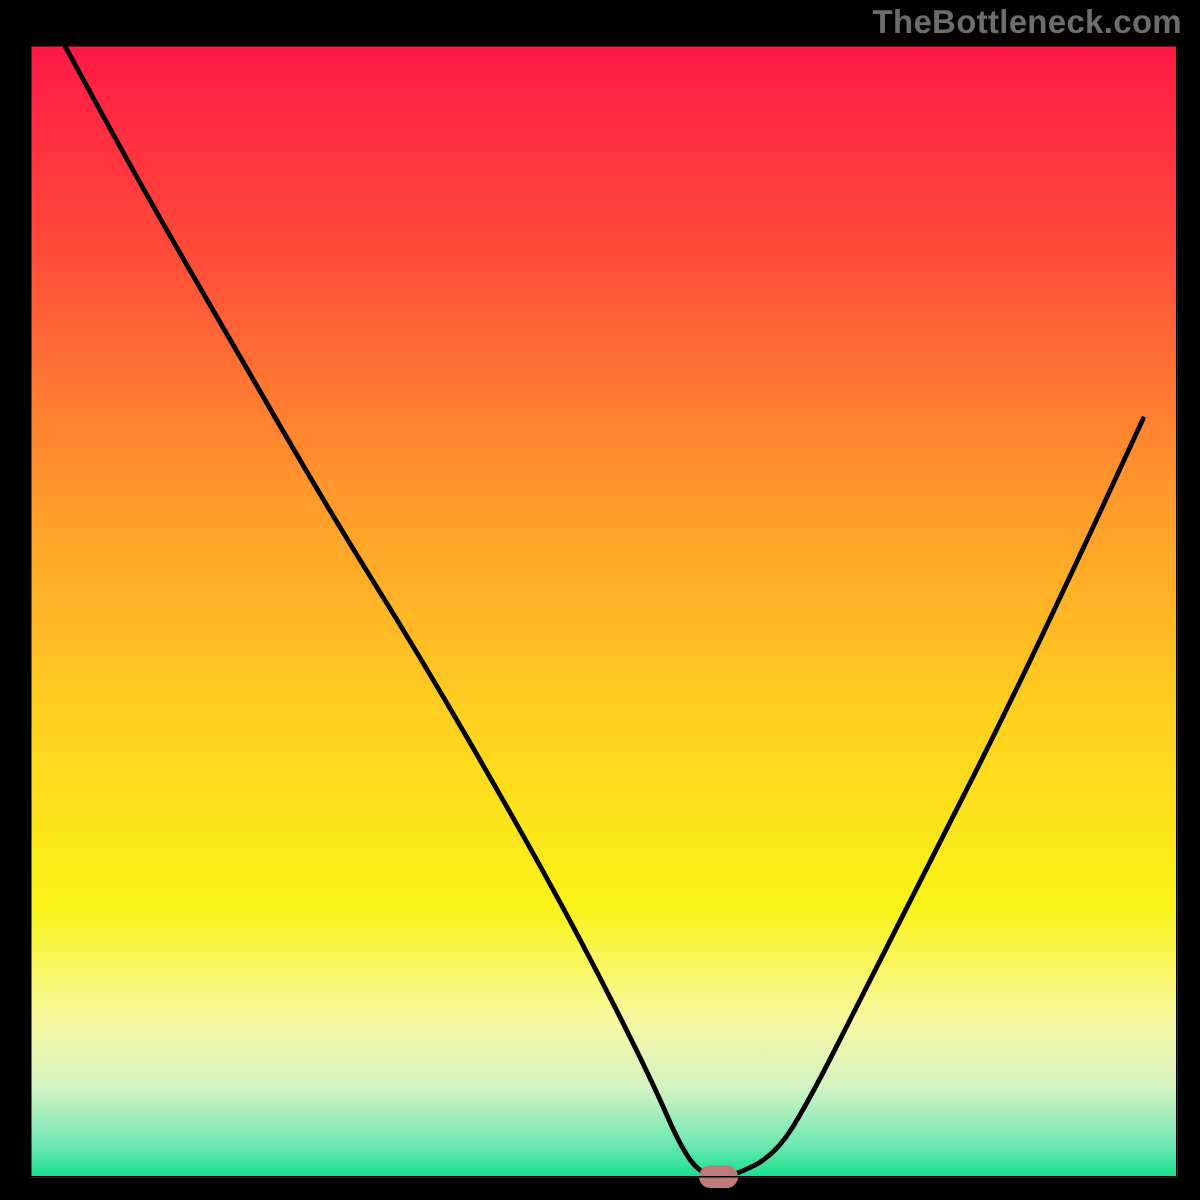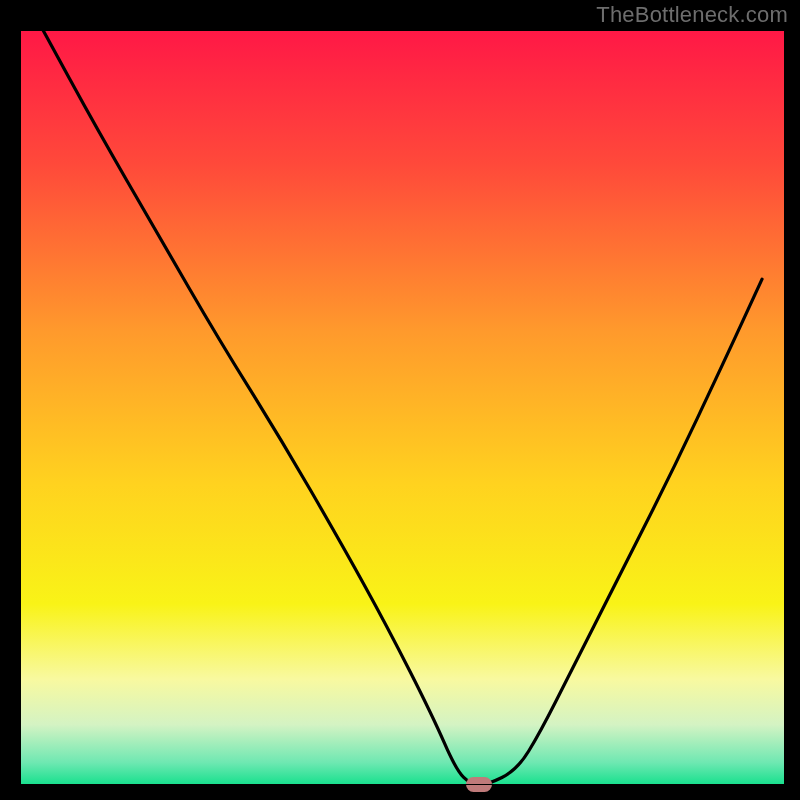--- a/index.html
+++ b/index.html
@@ -13,21 +13,21 @@
     height: 800px;
     position: relative;
     overflow: hidden;
   }
   .watermark {
     position: absolute;
     top: 2px;
     right: 12px;
     color: #6d6d6d;
     font-size: 22px;
-    font-weight: 400;
+    font-weight: 700;
     letter-spacing: 0.2px;
     z-index: 5;
     text-align: center;
   }
   svg { display: block; }
 </style>
 </head>
 <body>
 
 <div class="frame">

